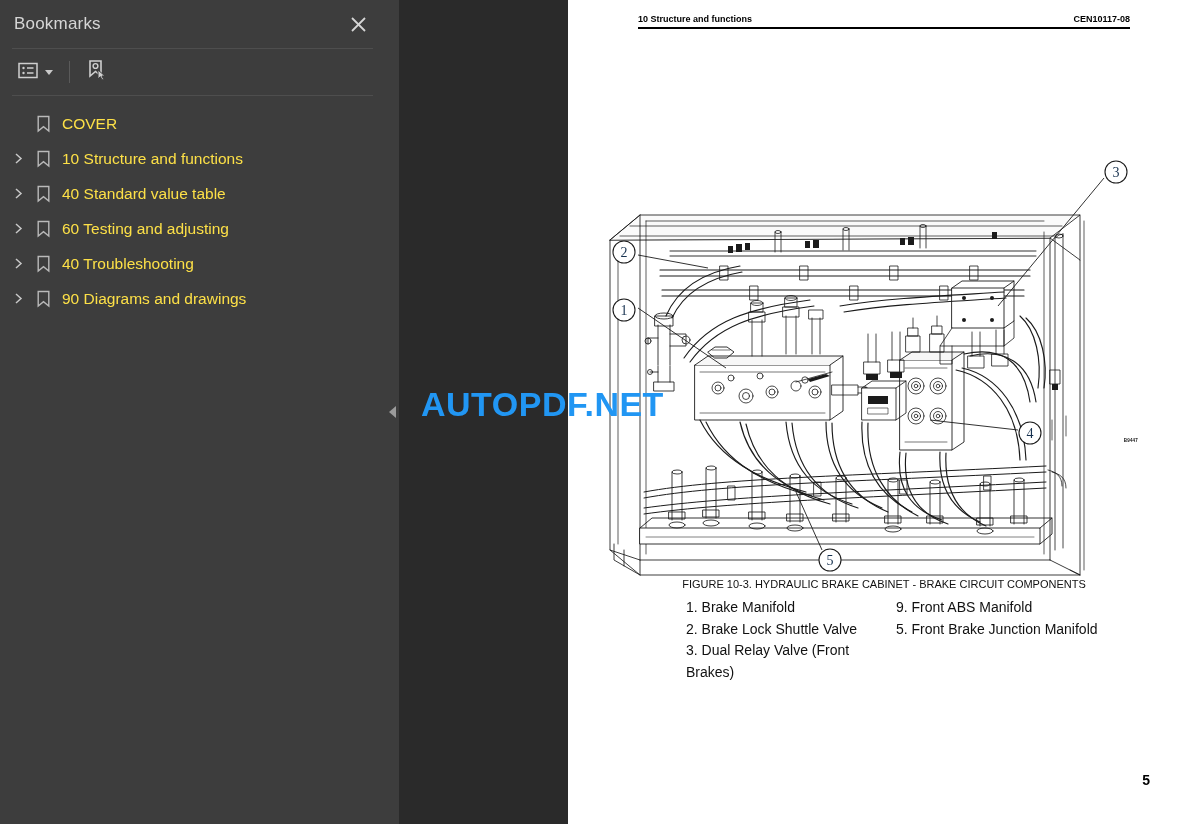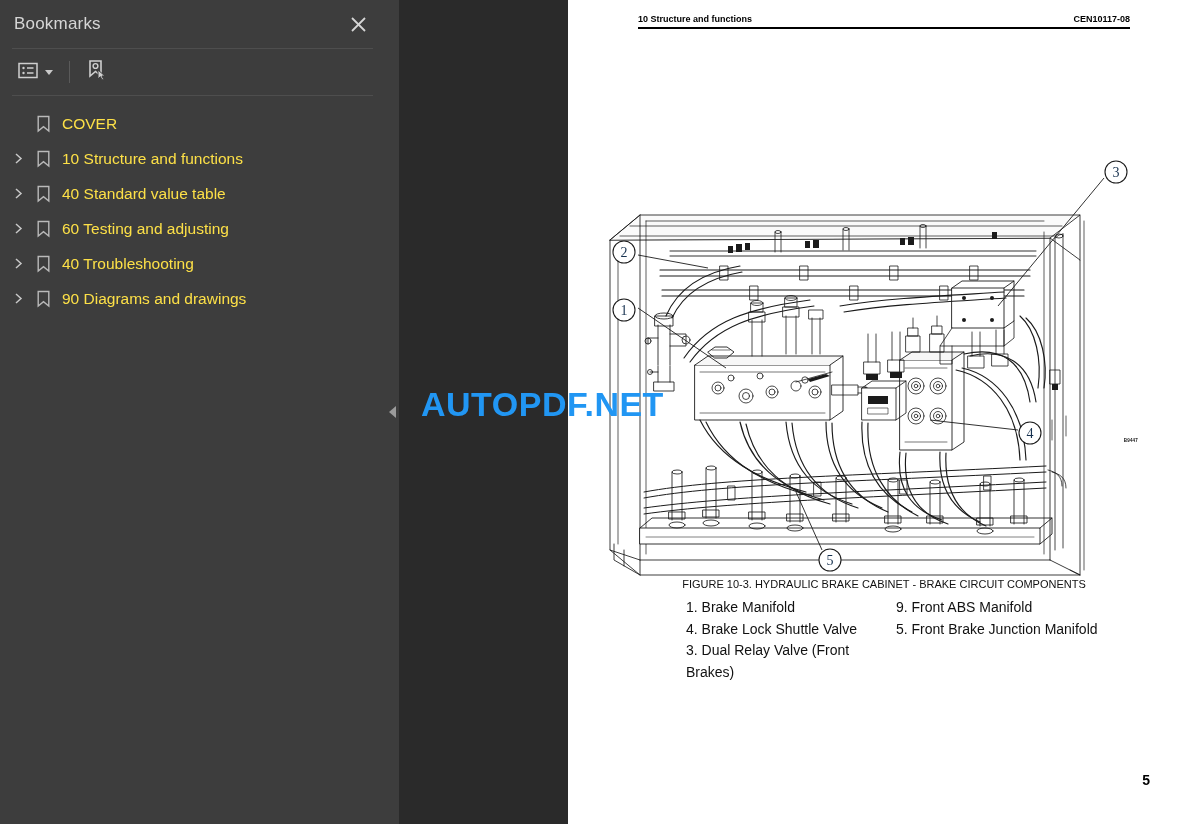--- a/index.html
+++ b/index.html
@@ -617,21 +617,21 @@
       </svg>
     </div>
 
     <div id="fig-code">B9447</div>
 
     <div id="fig-caption">FIGURE 10-3. HYDRAULIC BRAKE CABINET - BRAKE CIRCUIT COMPONENTS</div>
 
     <div id="fig-legend">
       <div class="col">
           <div>1. Brake Manifold</div>
-          <div>4. Brake Lock Shuttle Valve</div>
+          <div>2. Brake Lock Shuttle Valve</div>
           <div>3. Dual Relay Valve (Front Brakes)</div>
         </div>
       <div class="col">
           <div>9. Front ABS Manifold</div>
           <div>5. Front Brake Junction Manifold</div>
         </div>
     </div>
 
     <div id="page-num">5</div>
   </div>

